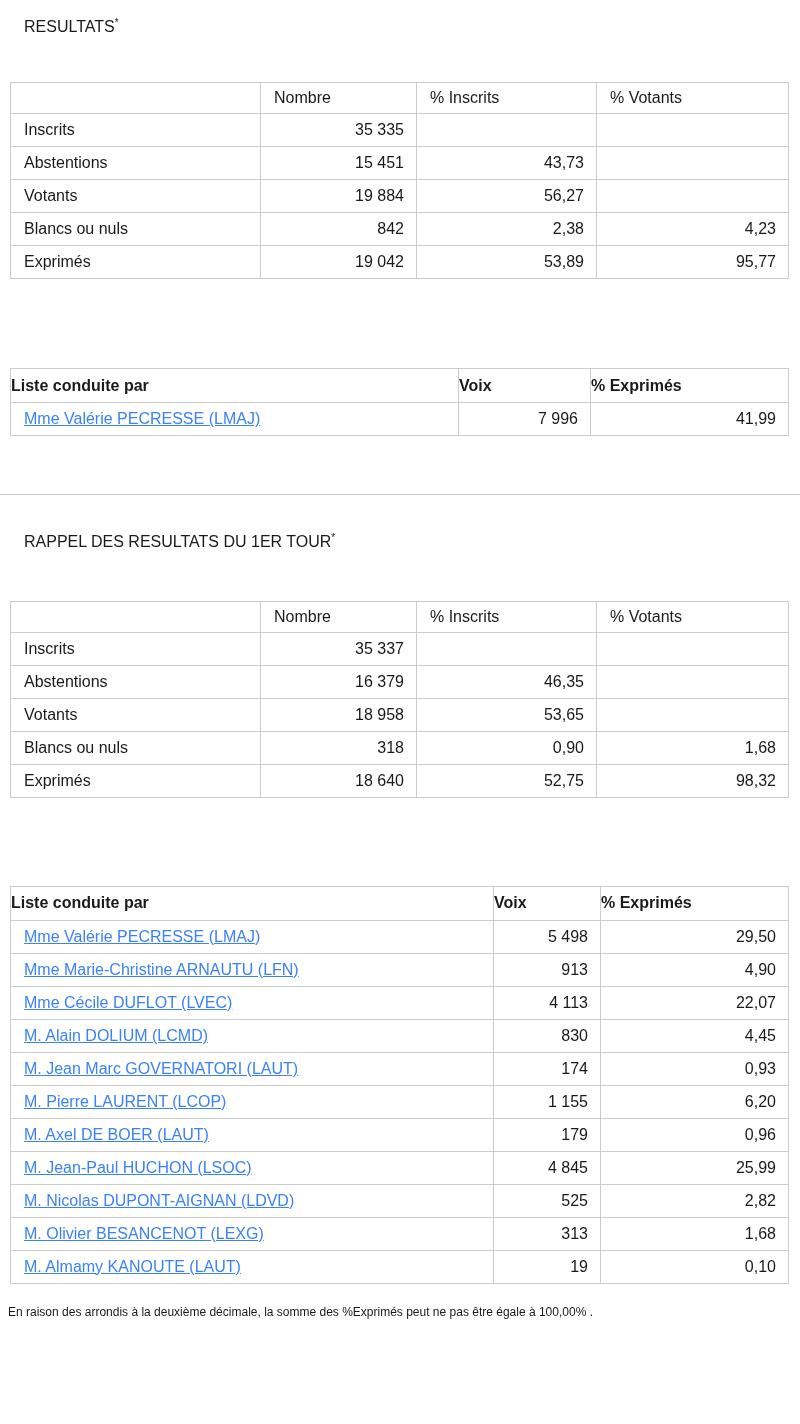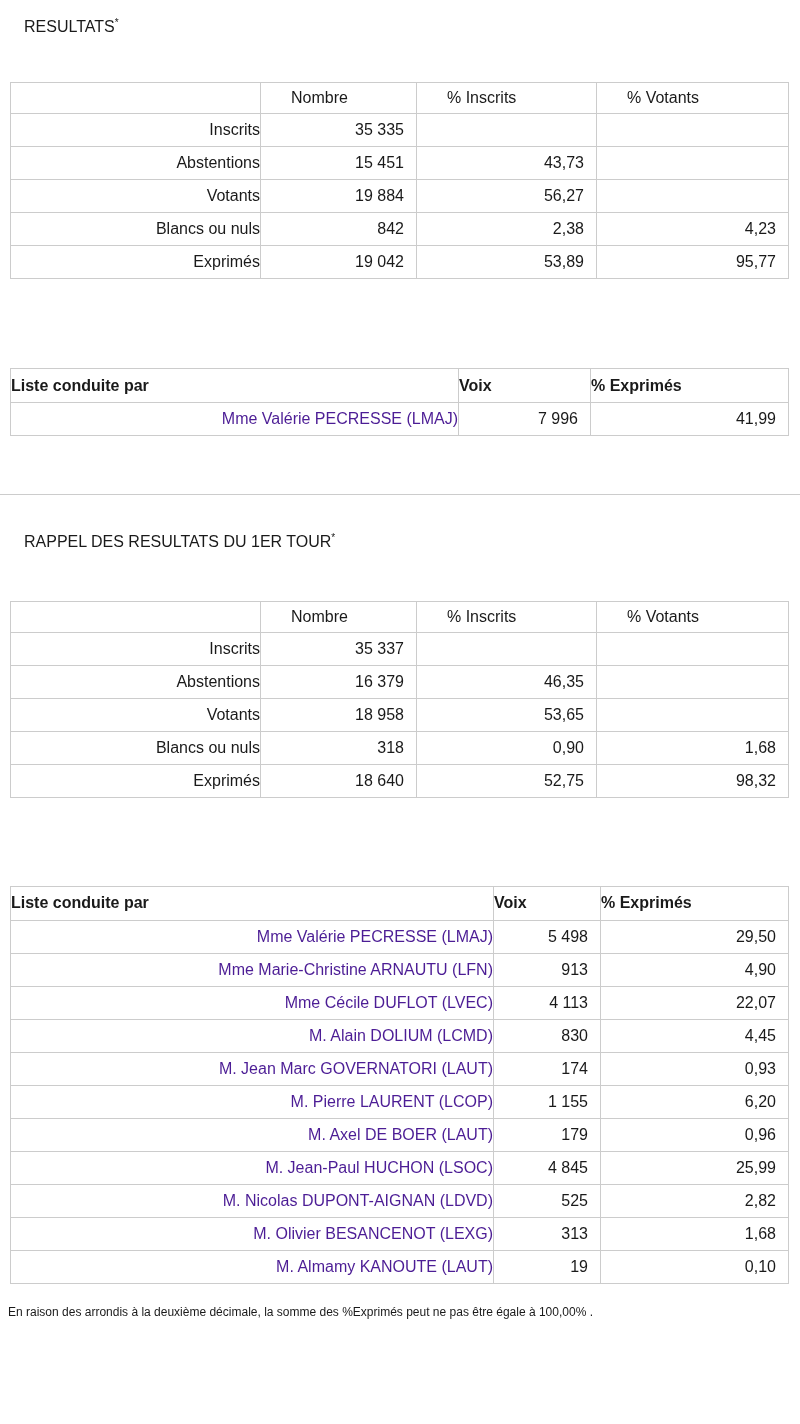--- a/index.html
+++ b/index.html
@@ -33,39 +33,40 @@
   }
   td, th {
     border: 1px solid #cccccc;
     padding: 0;
     vertical-align: middle;
     overflow: hidden;
     white-space: nowrap;
     height: 33px;
     font-weight: normal;
   }
-  .stats-table th { height: 31px; text-align: left; padding-left: 30px; }
+  .stats-table th { height: 31px; text-align: left; padding-left: 13px; }
   .listes-table th { height: 34px; text-align: left; font-weight: bold; }
-  .c-label { text-align: right;  padding-left: 13px; }
+  .c-label { text-align: left;  padding-left: 13px; }
   .c-num   { text-align: right; padding-right: 12px; margin-left: 28px; }
   .bold    { font-weight: normal; }
 
   #t1 { margin-top: 46px; }
   #t2 { margin-top: 89px; }
   #t3 { margin-top: 49px; }
   #t4 { margin-top: 88px; }
 
   .divider {
     margin-top: 58px;
     width: 800px;
     height: 0;
     border-top: 1px solid #cccccc;
   }
   .liste-link {
-    color: #4c1d95;
+    color: #3b82f6;
+    text-decoration: underline;
     cursor: pointer;
   }
   .footnote {
     margin: 16px 0 0 8px;
     width: 772px;
     font-size: 12px;
     line-height: 25px;
   }
 </style>
 </head>

